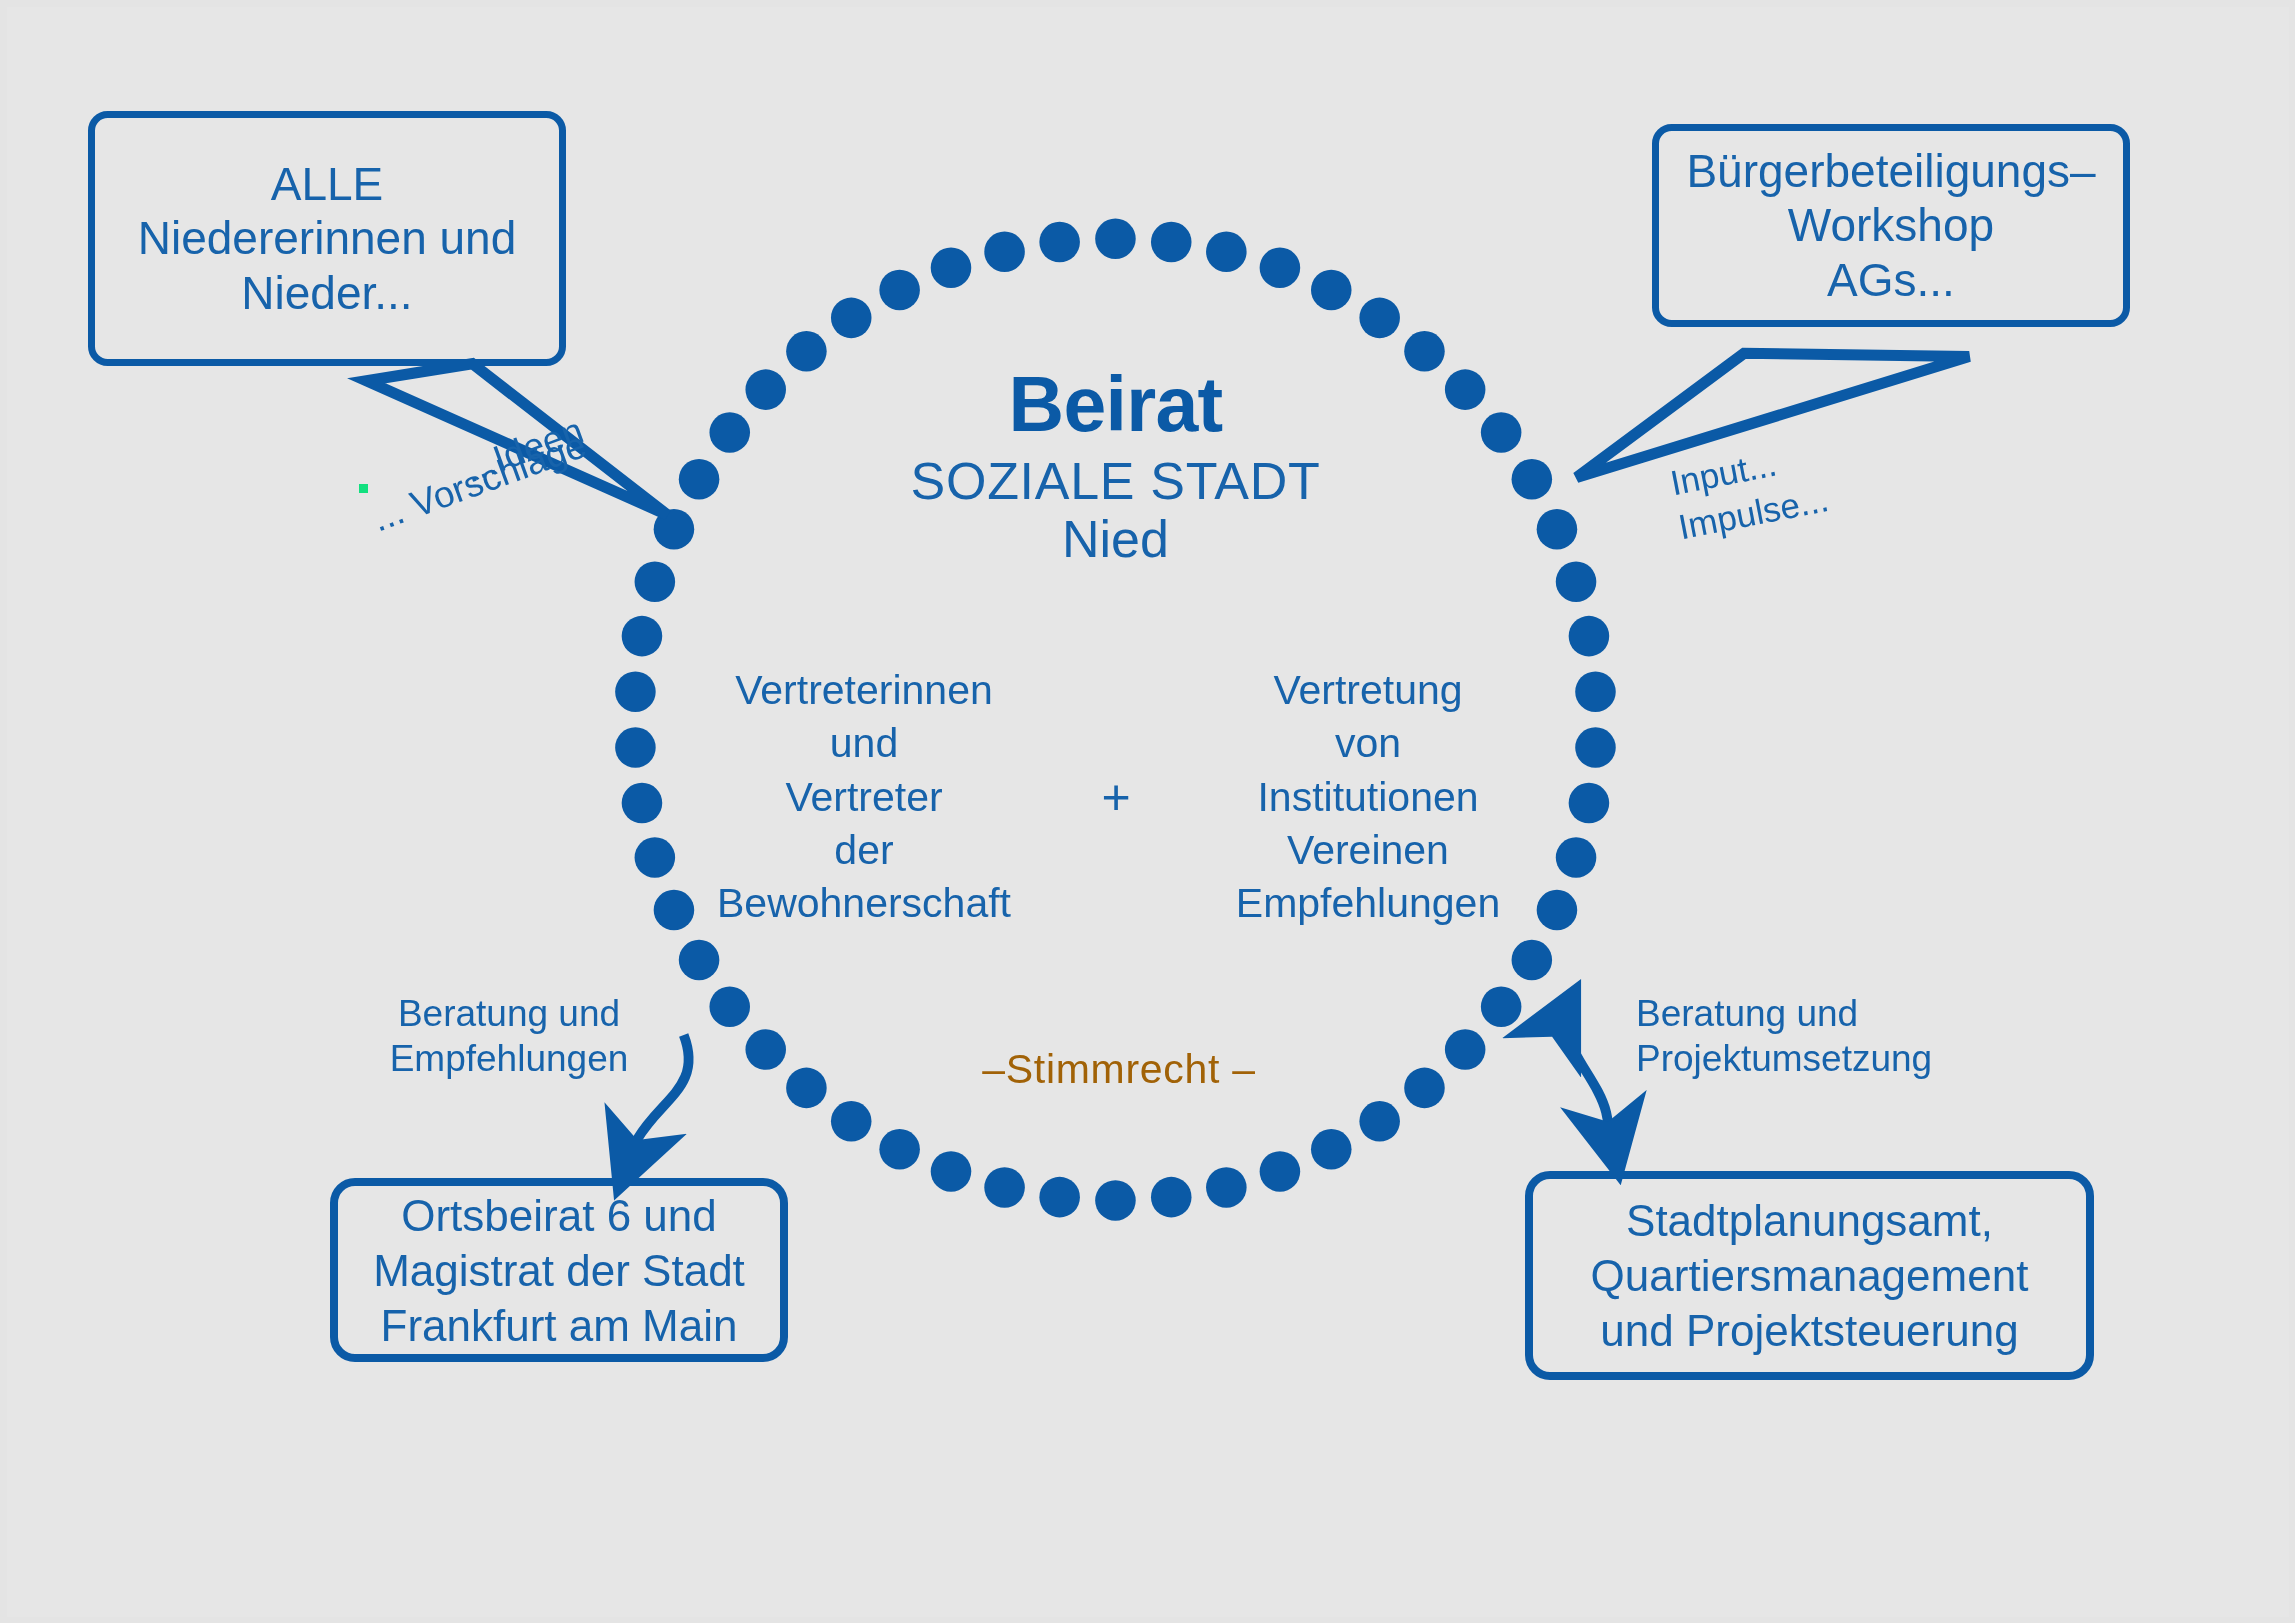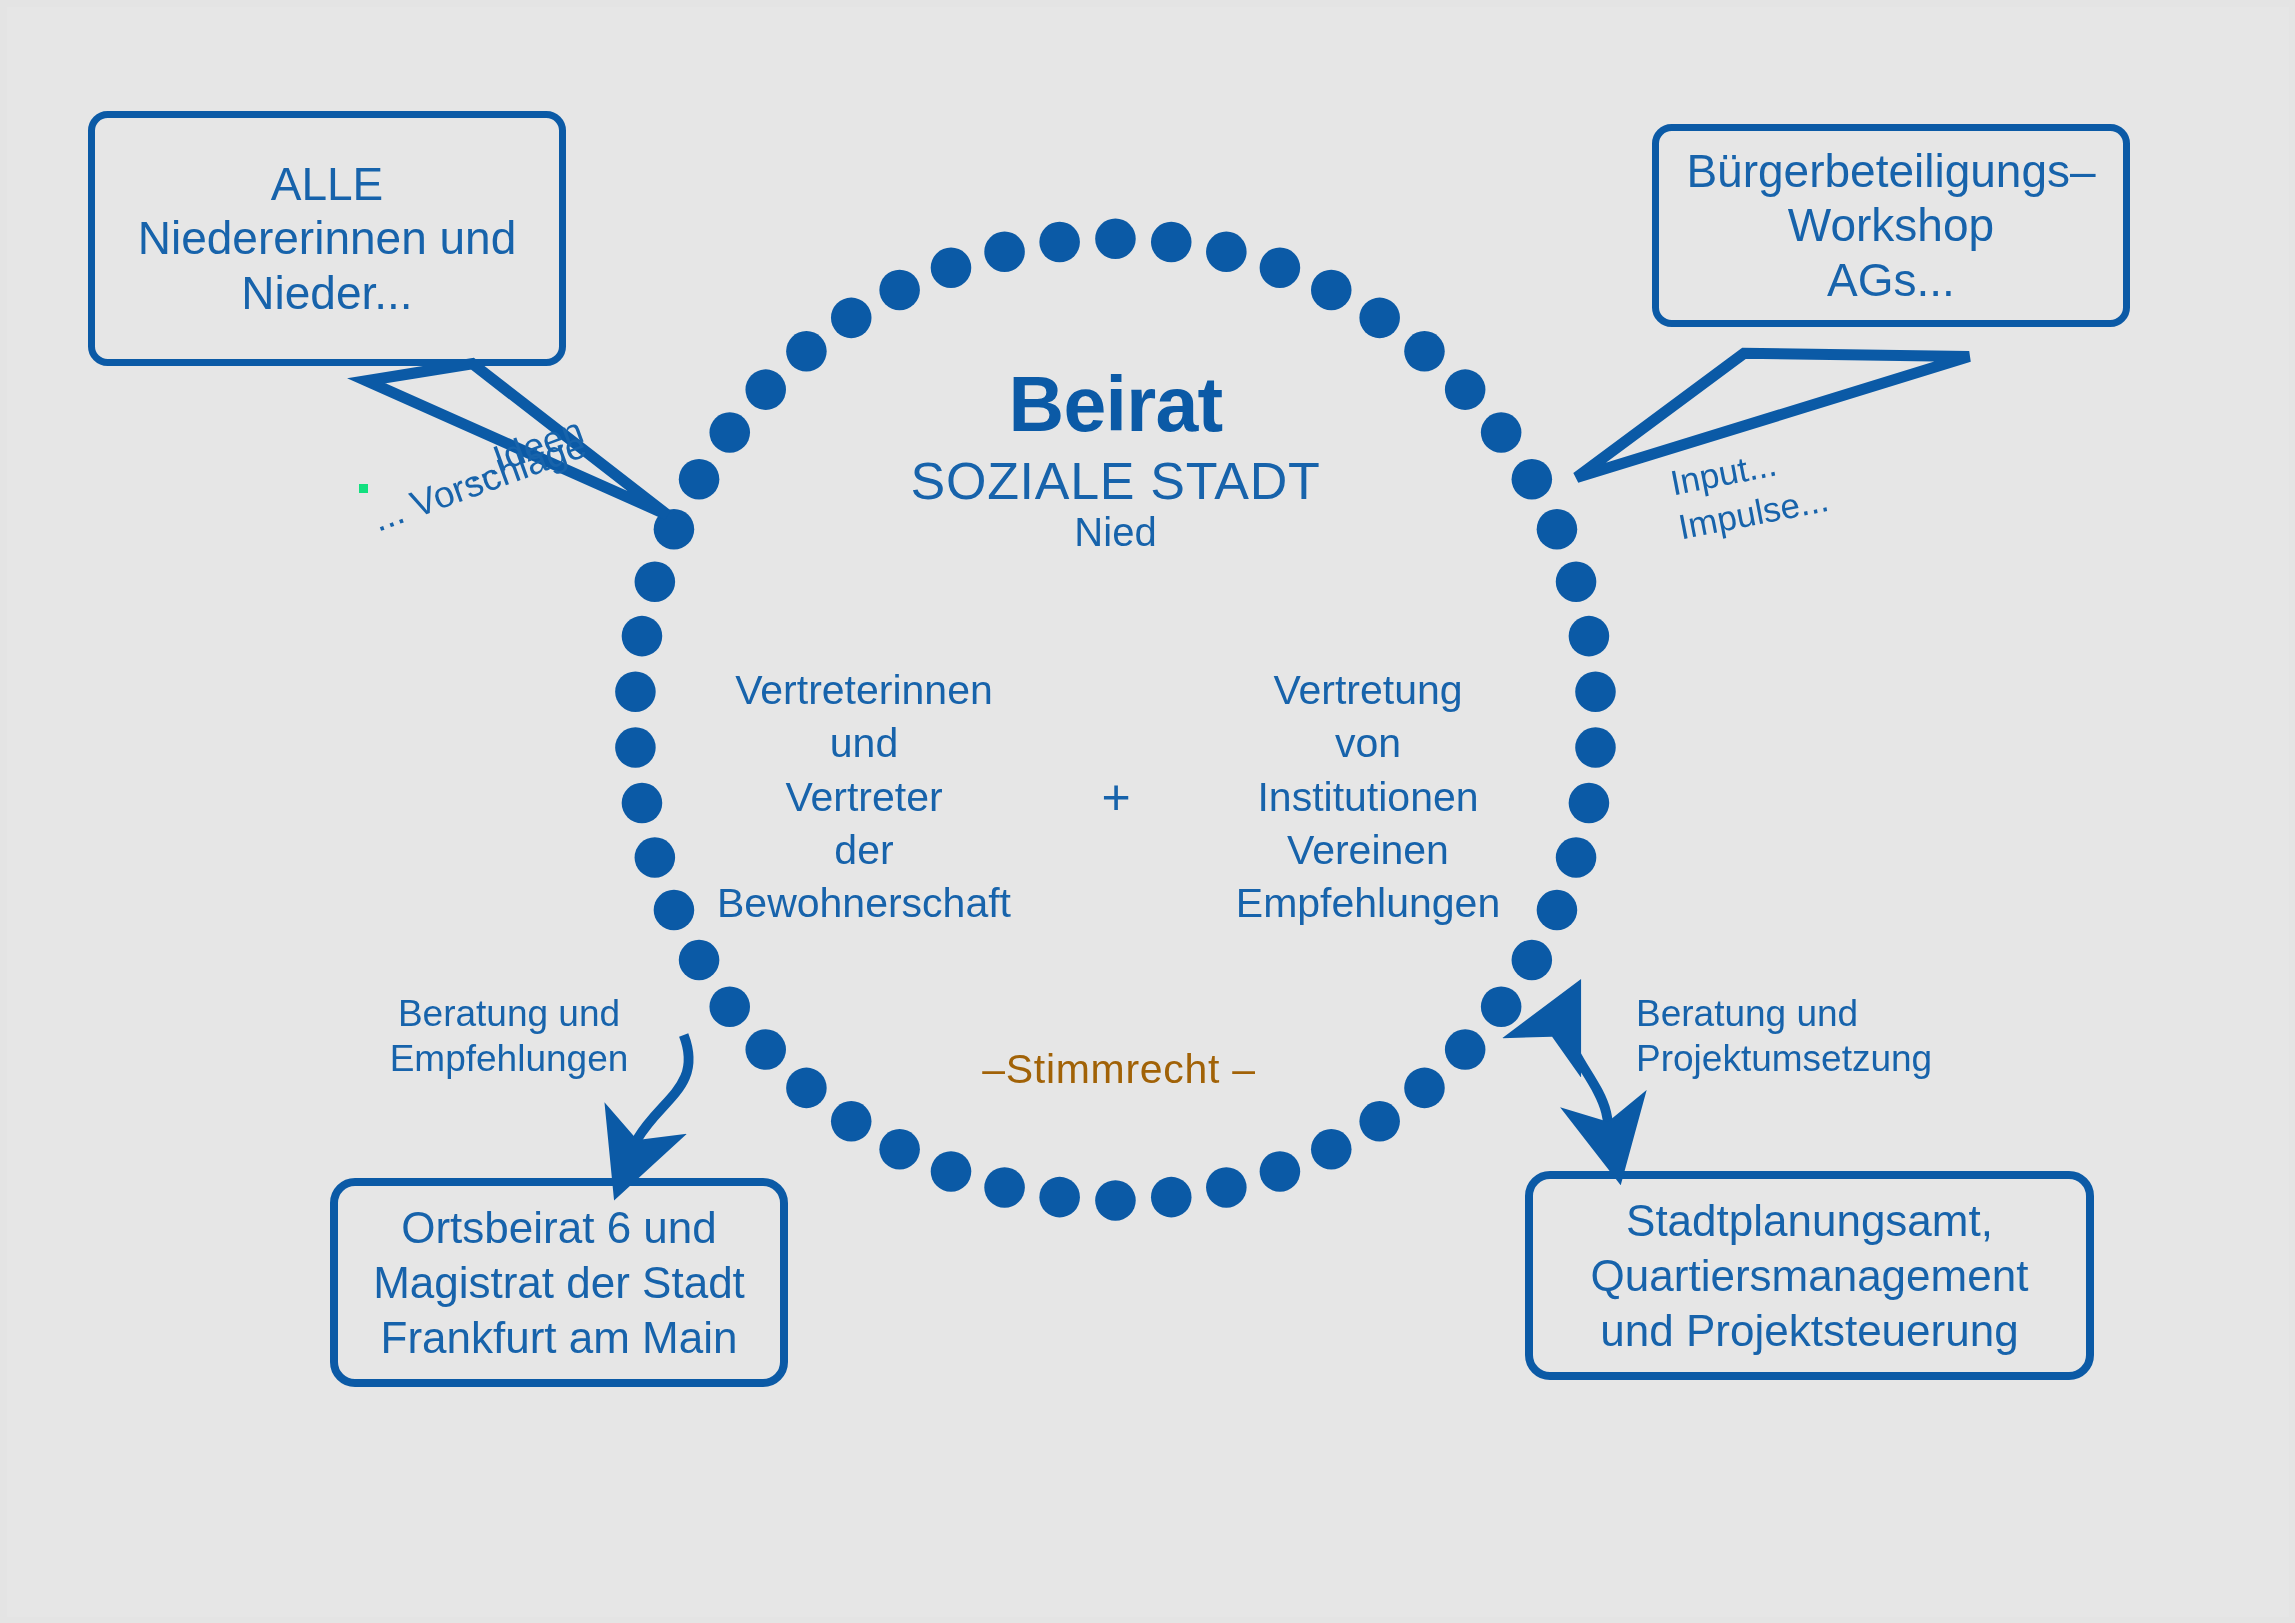--- a/index.html
+++ b/index.html
@@ -49,34 +49,34 @@
     border:8.5px solid #0b5aa6;
     border-radius:25px;
     background:transparent;
     box-sizing:border-box;
     display:flex;align-items:center;justify-content:center;
     color:#1763ab;
     text-align:center;
     line-height:1.25;
     font-size:44px;
   }
-  #box-ortsbeirat{left:330px;top:1178px;width:458px;height:209px;}
+  #box-ortsbeirat{left:330px;top:1178px;width:458px;height:184px;}
   #box-stadtplanung{left:1525px;top:1171px;width:569px;height:209px;}
 
   
   .centre-wrap{
     position:absolute;left:772px;top:366px;width:687px;
     text-align:center;color:#1763ab;
   }
   .title-main{
     font-size:77px;font-weight:bold;letter-spacing:-0.7px;line-height:1.0;
     color:#0b5aa6;
   }
   .title-sub1{font-size:52px;line-height:1.12;margin-top:9.2px;letter-spacing:0.7px;}
-  .title-sub2{font-size:40px;line-height:1.12;}
+  .title-sub2{font-size:52px;line-height:1.12;}
 
   .cols{
     position:absolute;left:694px;top:664px;width:844px;
     display:flex;align-items:center;justify-content:space-between;
     color:#1763ab;
   }
   .col{width:340px;text-align:center;font-size:41px;line-height:1.3;}
   .plus{font-size:50px;width:59px;text-align:center;}
 
   .stimmrecht{

